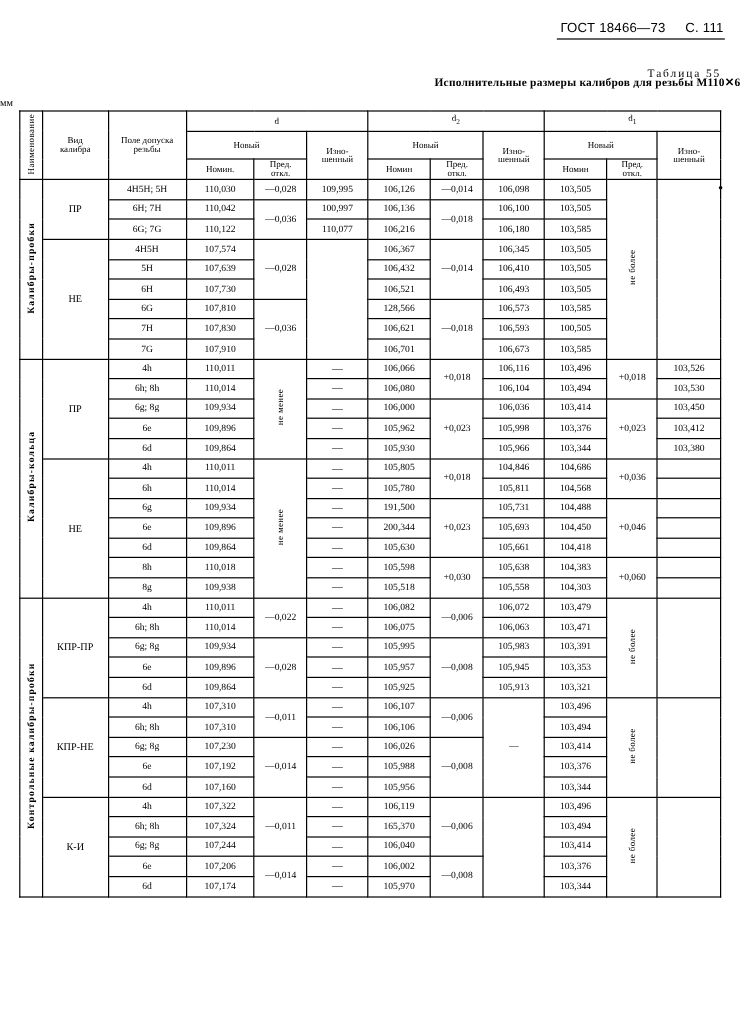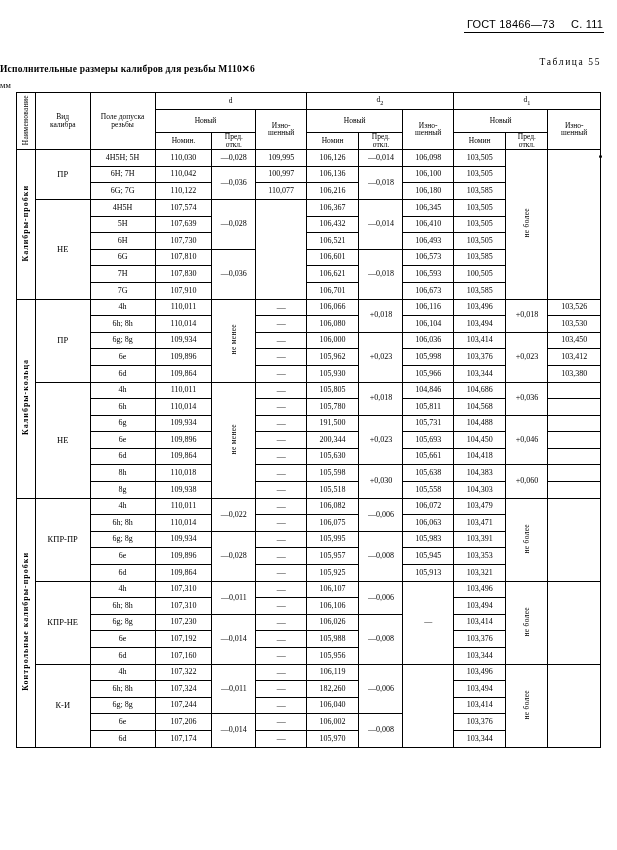--- a/index.html
+++ b/index.html
@@ -19,21 +19,21 @@
   }
   .hdr .rule{
     position:absolute;left:-3px;right:-1px;bottom:-3px;height:1px;background:#000;
   }
   .tbl-no{
     position:absolute;top:57px;right:16px;
     font-size:9.5px;letter-spacing:1.6px;
     font-family:"Liberation Serif", serif;
   }
   .title{
-    position:absolute;top:63px;left:0;width:617px;text-align:left;
+    position:absolute;top:63px;left:0;width:617px;text-align:right;
     font-size:9.5px;font-weight:bold;letter-spacing:.2px;
   }
   .units{
     position:absolute;top:80px;left:0;width:617px;text-align:left;
     font-size:8.5px;
   }
   table.main{
     position:absolute;top:92px;left:16px;
     border-collapse:collapse;
     width:585px;
@@ -201,21 +201,21 @@
         <td class="thickright">6H</td>
         <td class="num">107,730</td>
         <td class="num">106,521</td>
         <td class="num thickright">106,493</td>
         <td class="num">103,505</td>
       </tr>
       <tr>
         <td class="thickright">6G</td>
         <td class="num">107,810</td>
         <td class="tol" rowspan="3">—0,036</td>
-        <td class="num">106,601</td>
+        <td class="num">128,566</td>
         <td class="tol" rowspan="3">—0,018</td>
         <td class="num thickright">106,573</td>
         <td class="num">103,585</td>
       </tr>
       <tr>
         <td class="thickright">7H</td>
         <td class="num">107,830</td>
         <td class="num">106,621</td>
         <td class="num thickright">106,593</td>
         <td class="num">100,505</td>
@@ -460,21 +460,21 @@
         <td class="tol" rowspan="3">—0,006</td>
         <td class="num thickright" rowspan="5"></td>
         <td class="num">103,496</td>
         <td rowspan="5"><span class="vert nob">не более</span></td>
         <td class="thickright outer" rowspan="5"></td>
       </tr>
       <tr>
         <td class="thickright">6h; 8h</td>
         <td class="num">107,324</td>
         <td class="dash thickright">—</td>
-        <td class="num">182,260</td>
+        <td class="num">165,370</td>
         <td class="num">103,494</td>
       </tr>
       <tr>
         <td class="thickright">6g; 8g</td>
         <td class="num">107,244</td>
         <td class="dash thickright">—</td>
         <td class="num">106,040</td>
         <td class="num">103,414</td>
       </tr>
       <tr>

